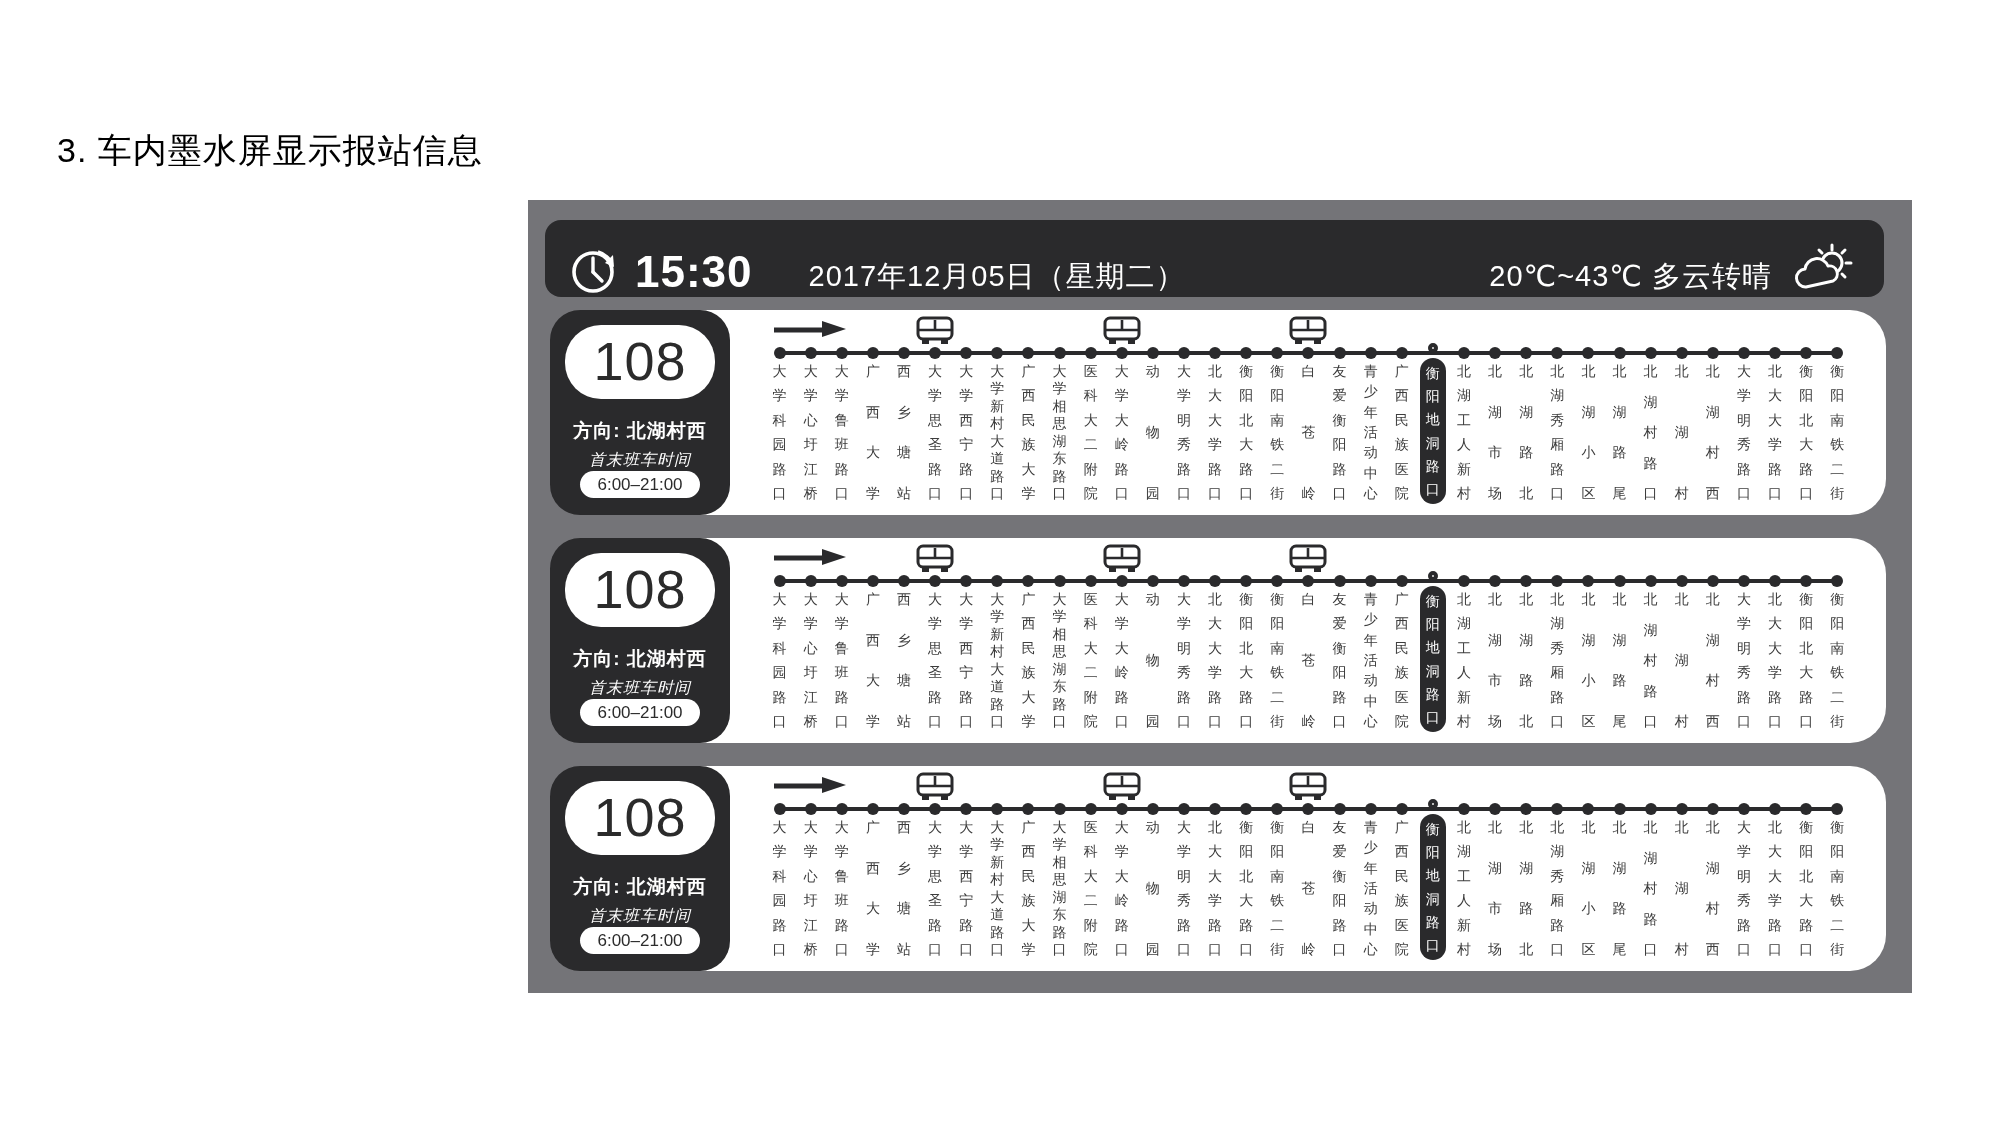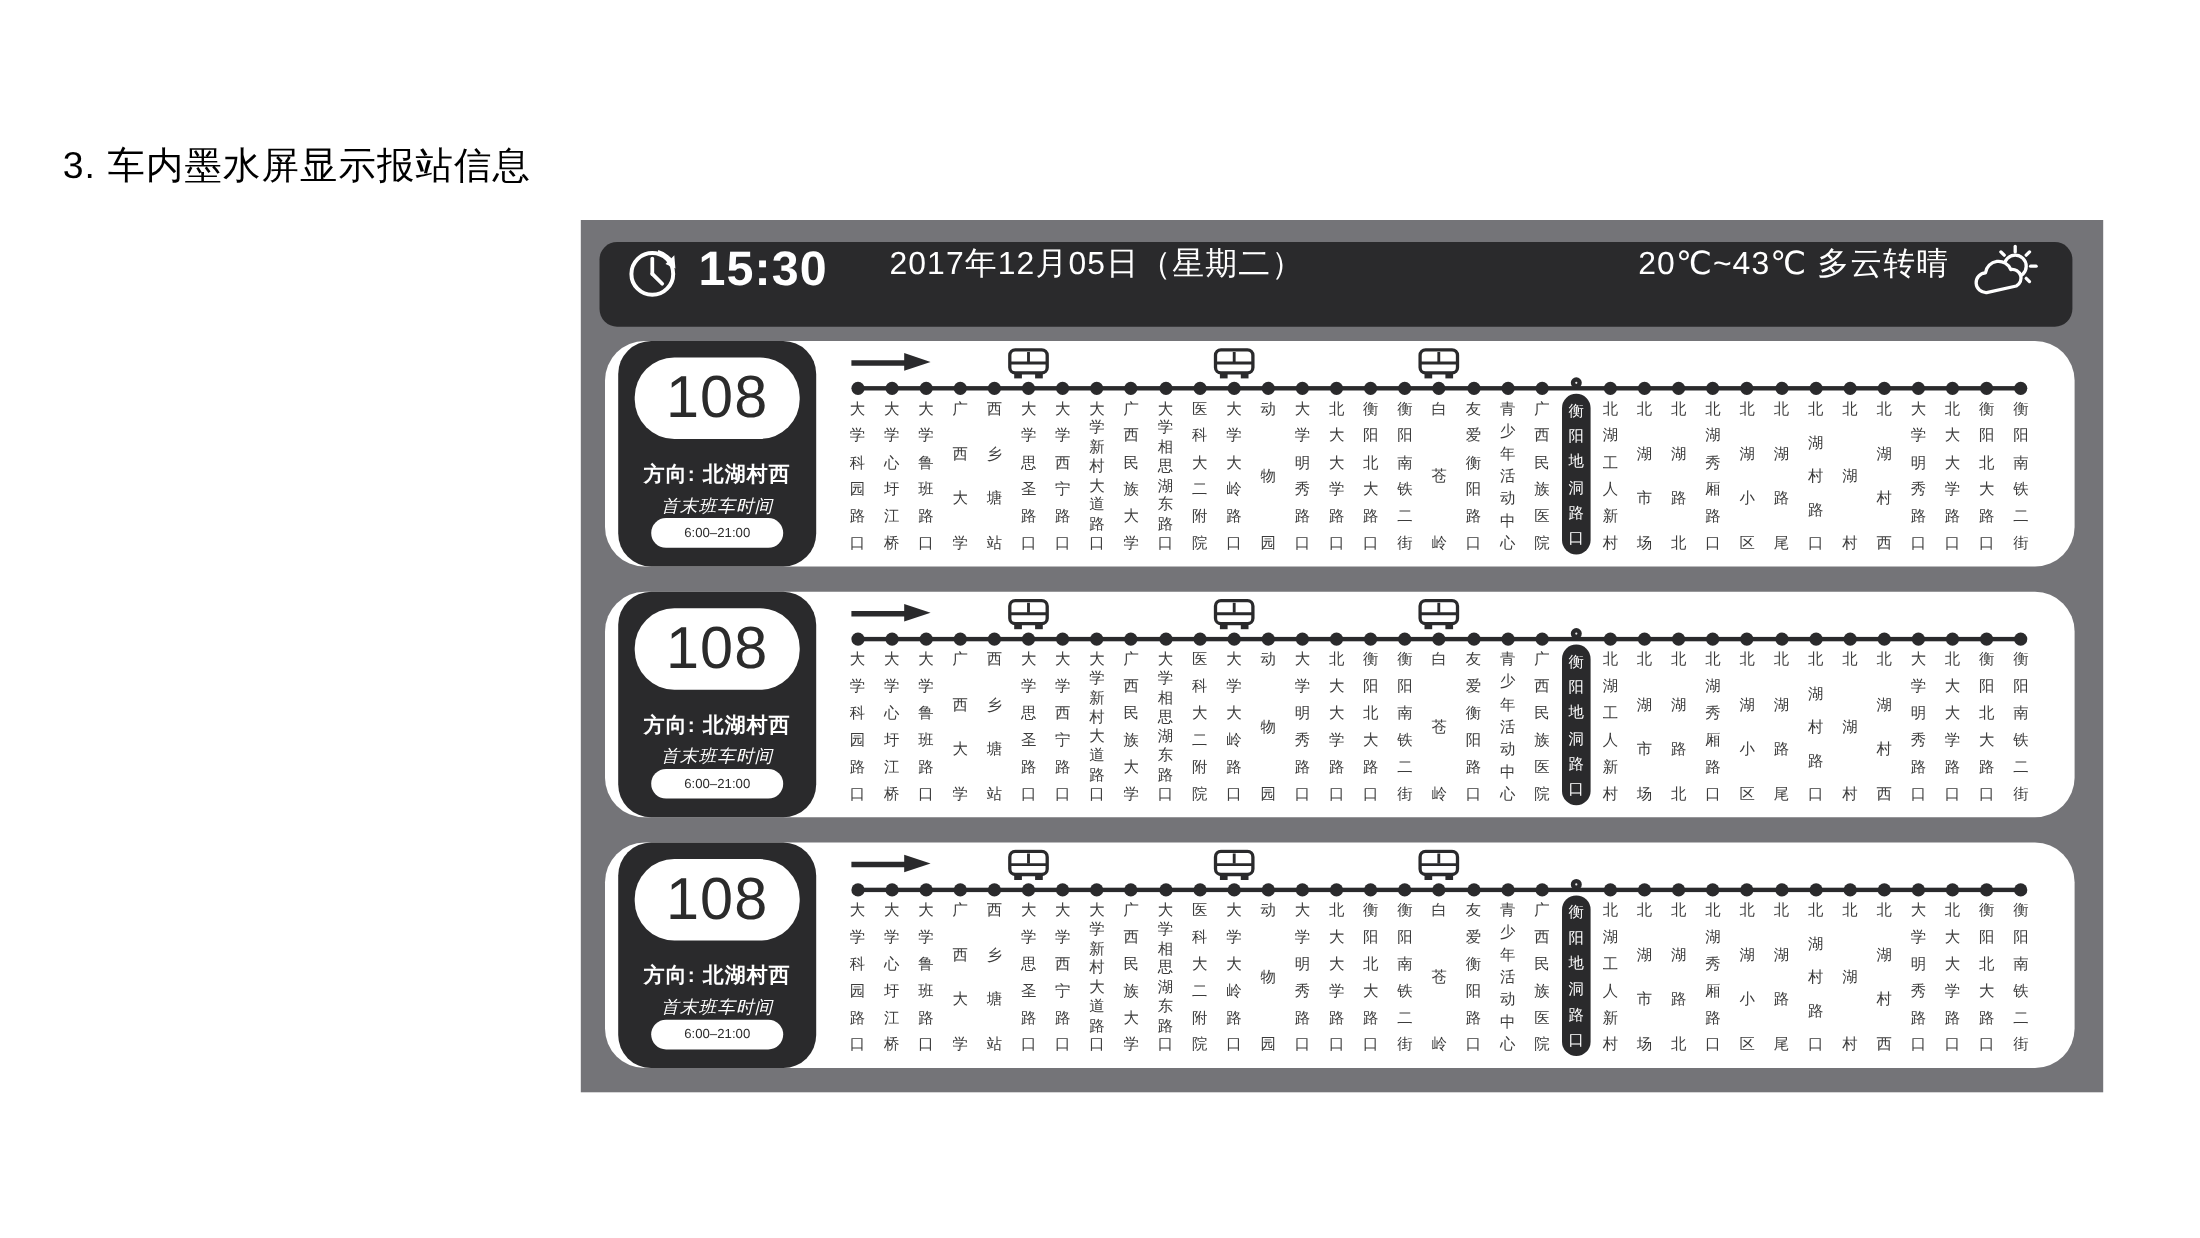--- a/index.html
+++ b/index.html
@@ -15,44 +15,44 @@
 
   .page-title{position:absolute;left:57px;top:128px;font-size:34px;color:#000000;
     font-weight:400;letter-spacing:1px;}
 
   
   .frame{position:absolute;left:528px;top:200px;width:1384px;height:793px;
     background:var(--frame);}
 
   
   .hdr{position:absolute;left:17px;top:20px;width:1339px;height:77px;
-    background:var(--dark);border-radius:16px;display:flex;align-items:flex-start;
+    background:var(--dark);border-radius:16px;display:flex;align-items:flex-end;
     color:#fff;padding:0 22px;}
   .hdr .time{font-size:44px;font-weight:bold;letter-spacing:1px;margin-left:14px;}
   .hdr .date{font-size:29px;margin-left:56px;letter-spacing:1px;}
   .hdr .weather{font-size:29px;margin-left:auto;letter-spacing:1px;}
   .hdr .wicon{margin-left:22px;margin-right:6px;display:flex;}
 
   
   .panel{position:absolute;left:22px;width:1336px;height:205px;
     background:var(--panel);border-radius:36px;}
   .panel.p1{top:110px;} .panel.p2{top:338px;} .panel.p3{top:566px;}
 
   
-  .card{position:absolute;left:12px;top:0;width:180px;height:205px;
+  .card{position:absolute;left:0;top:0;width:180px;height:205px;
     background:var(--dark);border-radius:30px;color:#fff;text-align:center;}
   .num-pill{position:absolute;left:15px;top:15px;width:150px;height:74px;
     background:#fff;border-radius:36px;color:#2b2b2b;font-size:54px;
     font-weight:500;line-height:72px;text-align:center;letter-spacing:1px;}
   .direction{position:absolute;left:0;top:108px;width:100%;font-size:19px;
     font-weight:bold;letter-spacing:1px;text-align:center;}
   .sched-label{position:absolute;left:0;top:140px;width:100%;font-size:16px;
     letter-spacing:1px;font-style:italic;}
   .time-pill{position:absolute;left:30px;top:161px;width:120px;height:27px;
-    background:#fff;border-radius:14px;color:#2b2b2b;font-size:12px;
+    background:#fff;border-radius:14px;color:#2b2b2b;font-size:17px;
     line-height:27px;text-align:center;}
 
   
   .route-map{position:absolute;left:0;top:0;width:100%;height:100%;}
   .arrow{position:absolute;left:222px;top:7px;}
   .route-line{position:absolute;left:229px;top:41px;width:1059px;height:4px;
     background:var(--dark);}
   .stations{position:absolute;left:214px;top:0;width:1089px;height:100%;
     display:flex;}
   .station-col{flex:1 1 0;position:relative;height:100%;}

